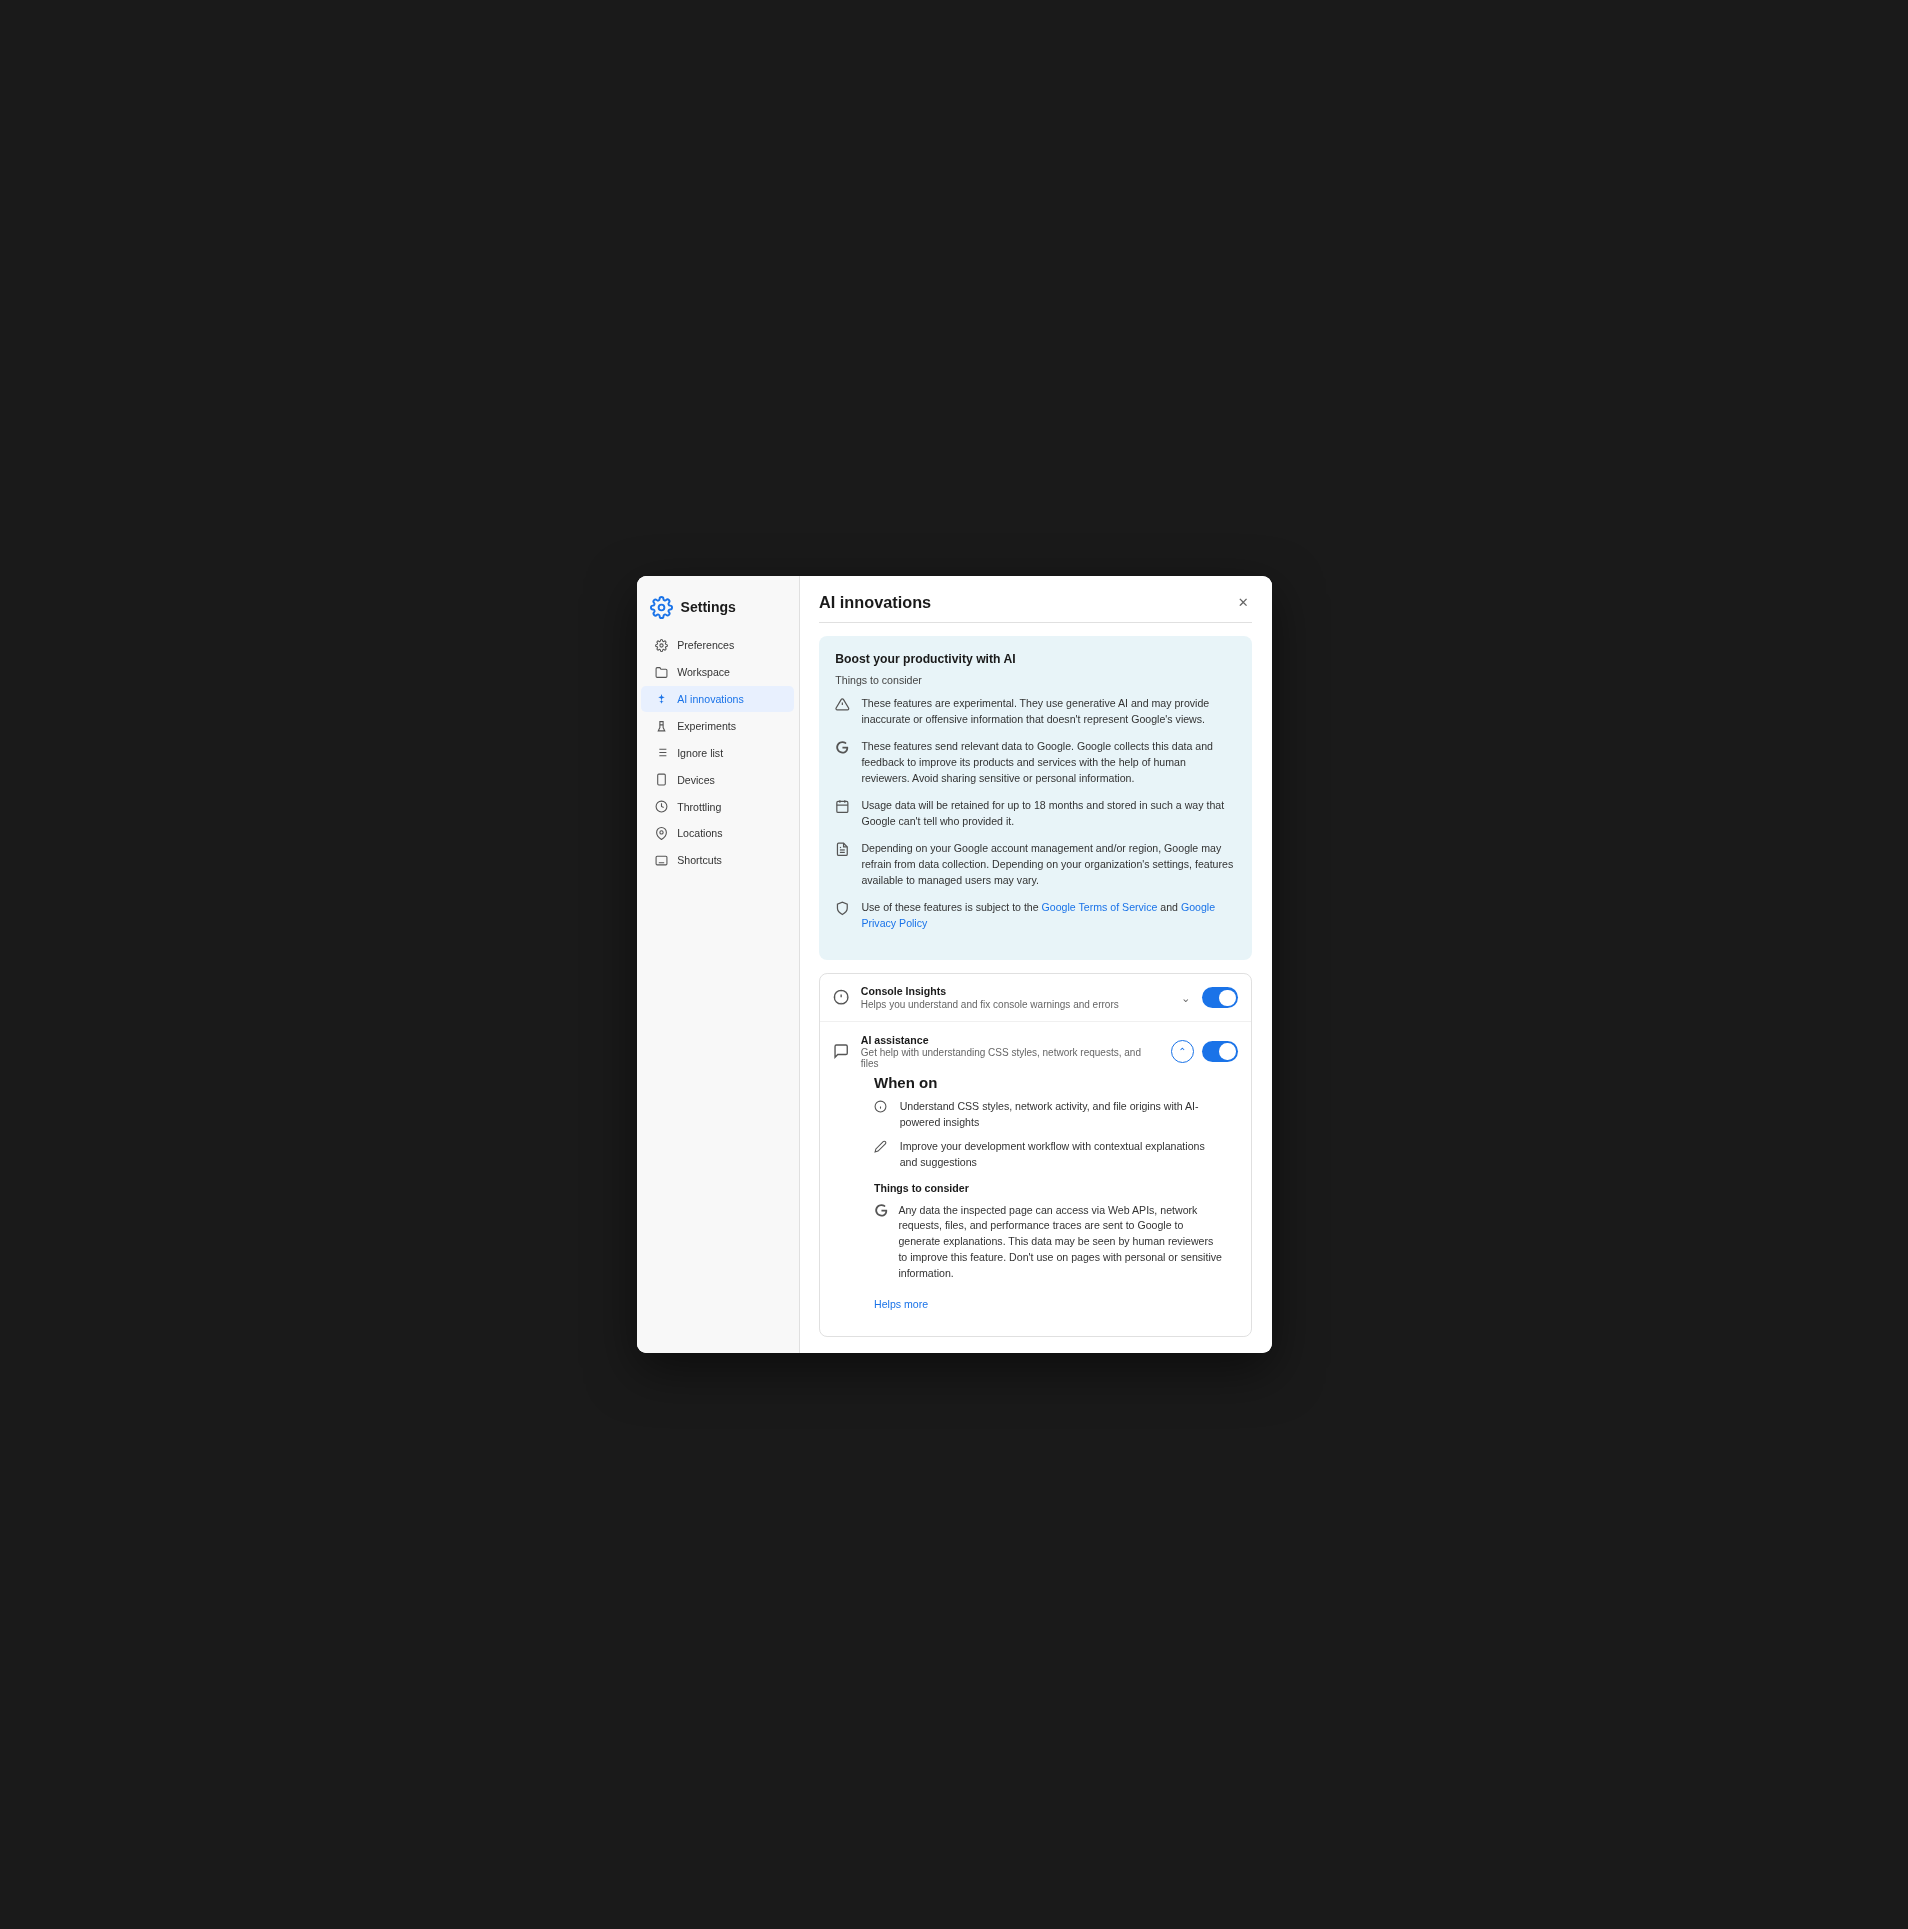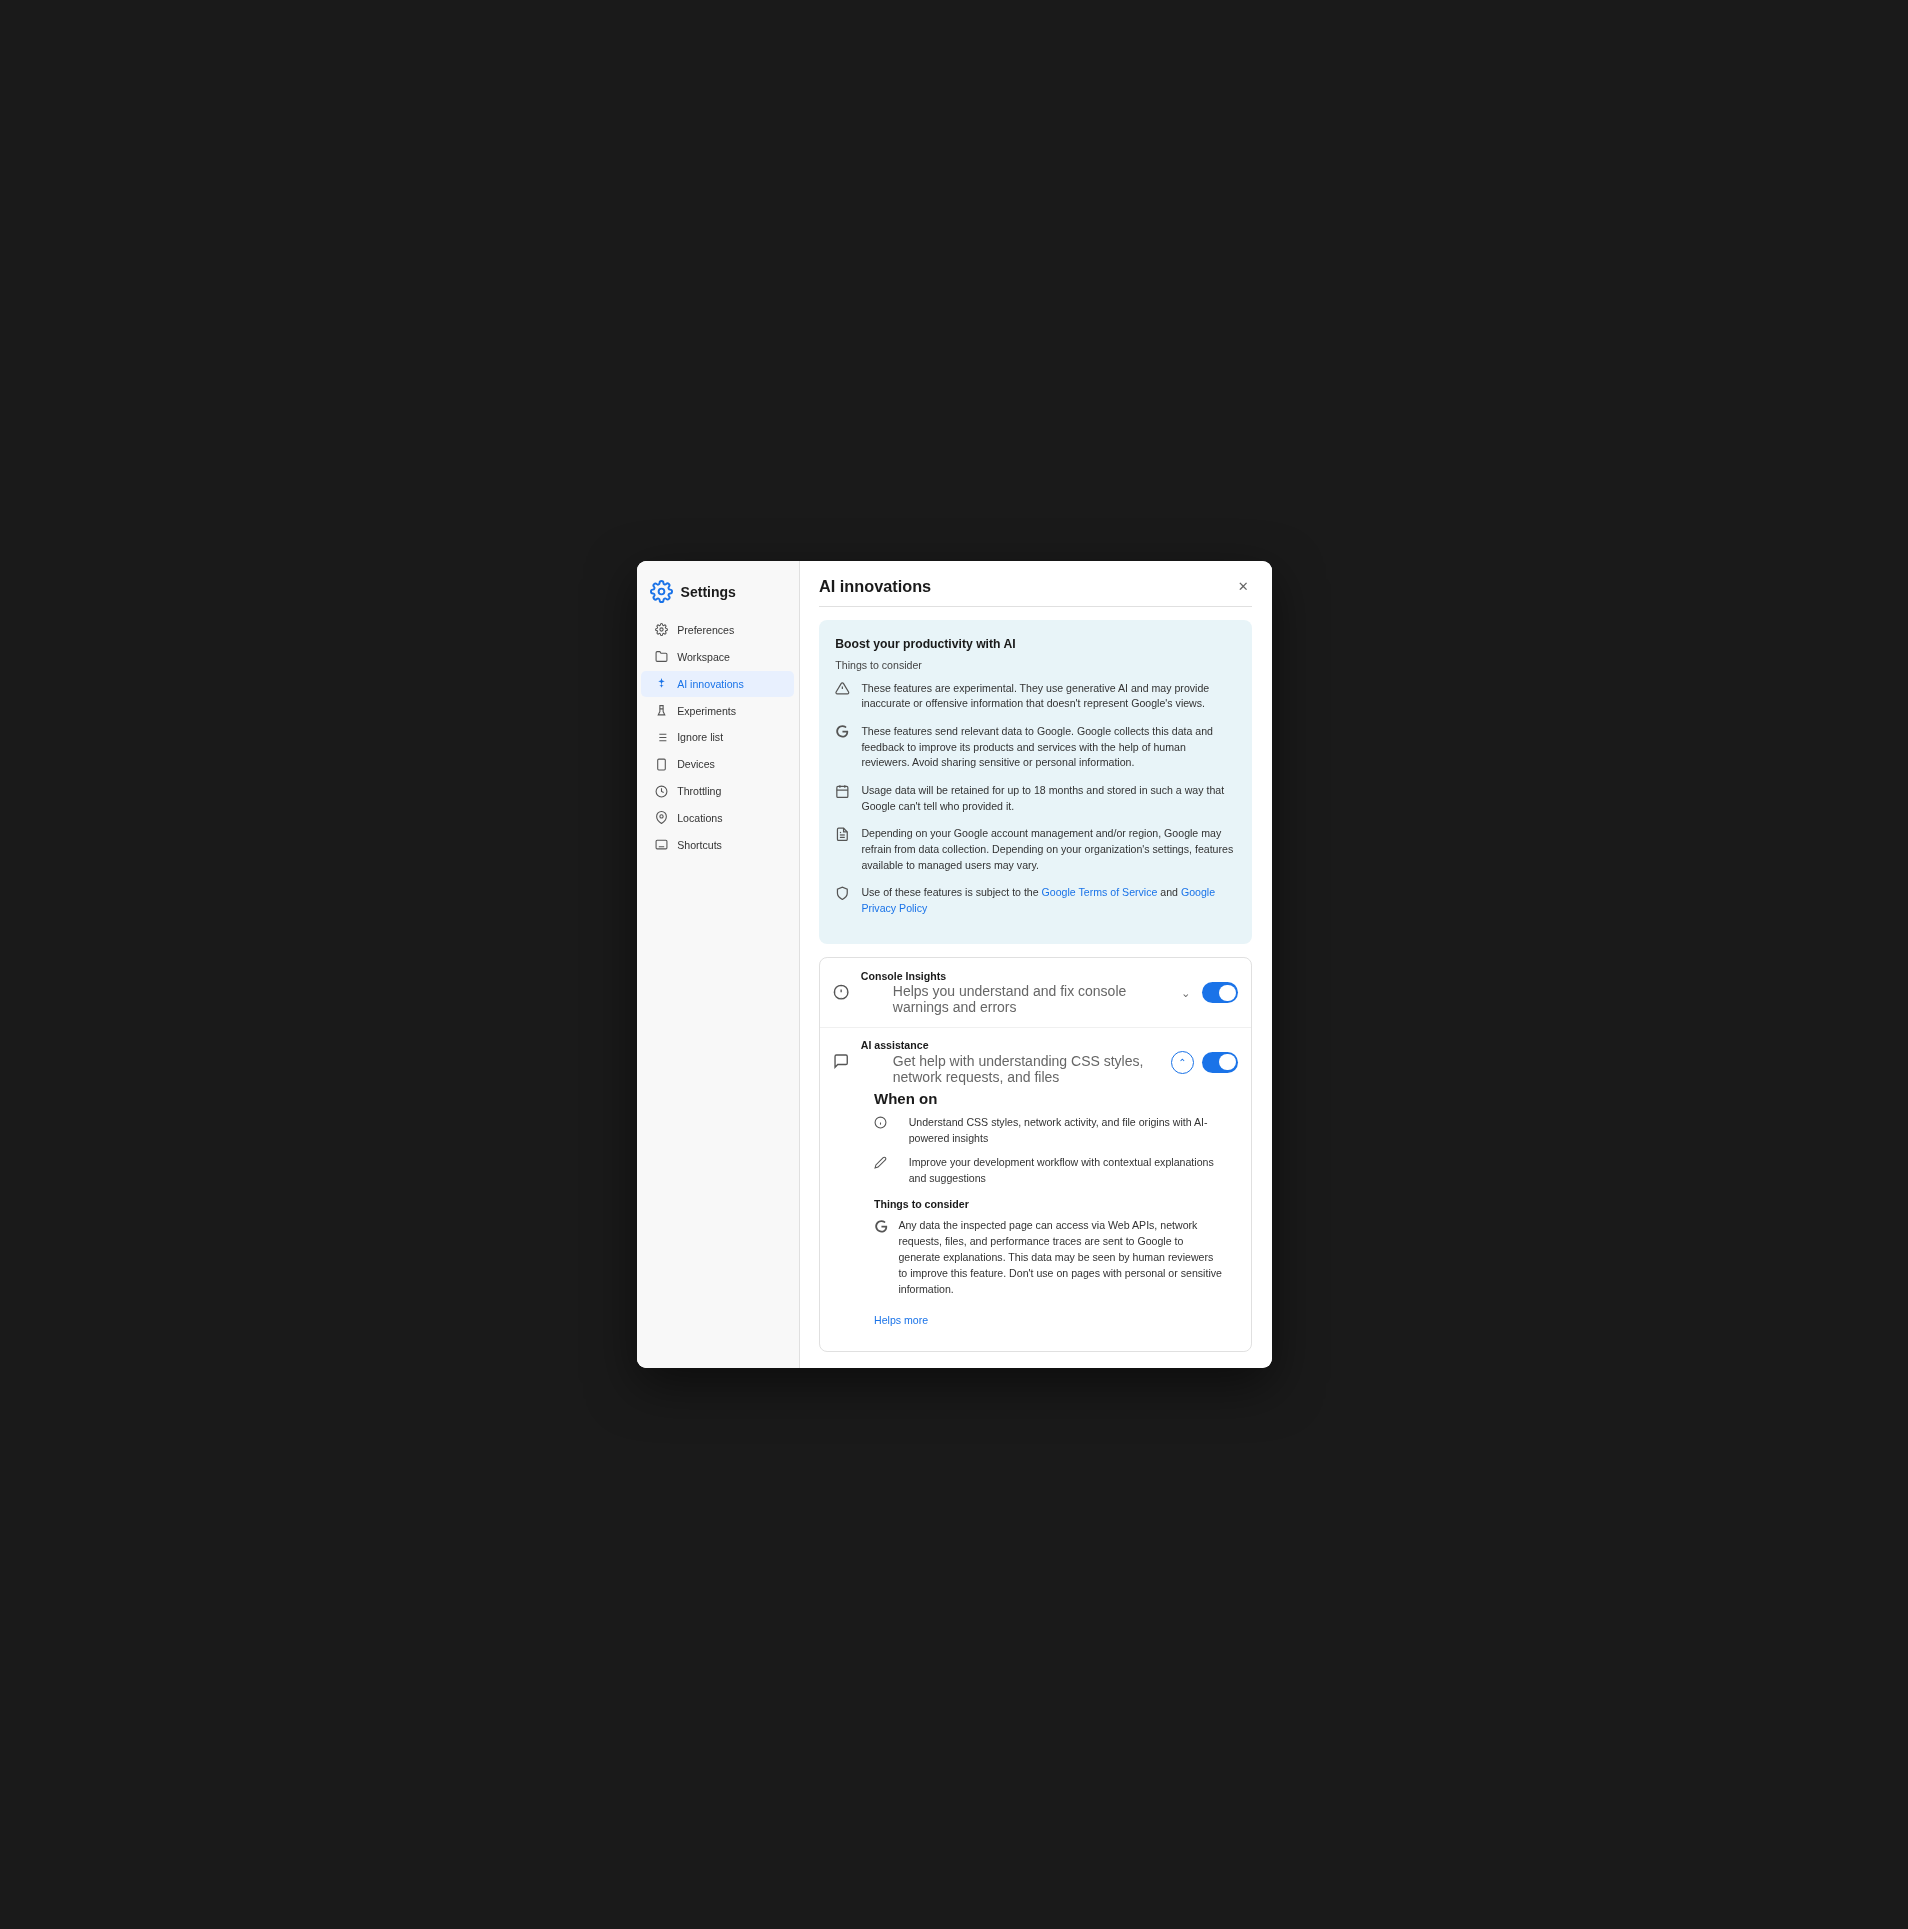--- a/index.html
+++ b/index.html
@@ -202,24 +202,23 @@
     }
     .feature-info {
       flex: 1;
     }
     .feature-name {
       font-size: 10.6px;
       font-weight: 600;
       color: #1a1a1a;
     }
     .feature-desc {
-      font-size: 14px;
+      font-size: 10px;
       color: #666;
       margin-top: 1.6px;
-      margin-left: 32px;
     }
     .feature-controls {
       display: flex;
       align-items: center;
       gap: 8.1px;
     }
     .chevron-btn {
       background: none;
       border: none;
       cursor: pointer;
@@ -256,21 +255,21 @@
       font-weight: 600;
       color: #1a1a1a;
       margin-bottom: 8.1px;
       margin-top: 5px;
     }
     .when-on-list {
       list-style: none;
     }
     .when-on-item {
       display: flex;
-      gap: 20px;
+      gap: 11px;
       margin-bottom: 8.1px;
       align-items: flex-start;
     }
     .when-on-item .wo-icon {
       width: 14.7px;
       height: 14.7px;
       flex-shrink: 0;
       margin-top: 0.8px;
       color: #555;
     }

